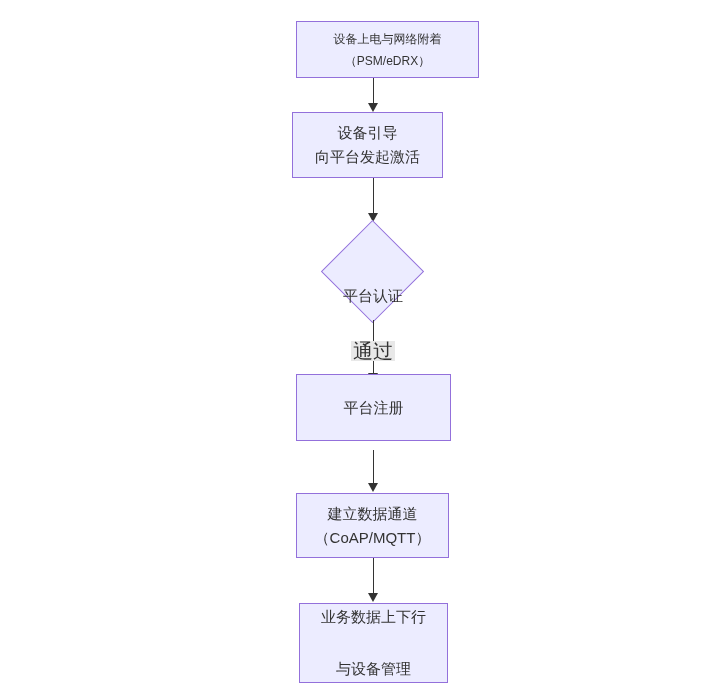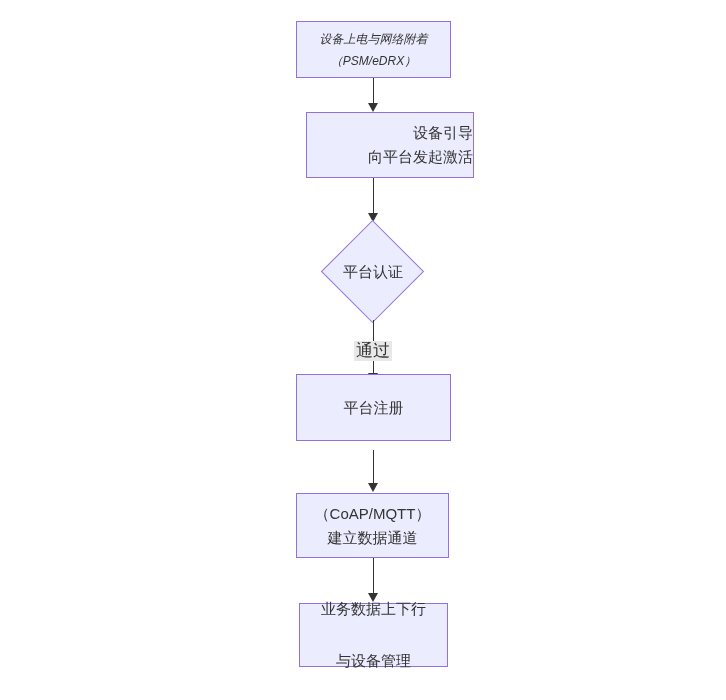--- a/index.html
+++ b/index.html
@@ -44,59 +44,60 @@
     border: 1px solid var(--node-border);
     transform: rotate(45deg);
   }
   .diamond-label {
     position: absolute;
     color: var(--text-color);
     font-size: 15px;
     text-align: center;
     transform: translate(-50%, -50%);
     white-space: nowrap;
+    margin-top: 24px;
   }
   .edge-line {
     position: absolute;
     width: 1px;
     background: var(--line-color);
   }
   .edge-head {
     position: absolute;
     width: 0;
     height: 0;
     border-left: 5px solid transparent;
     border-right: 5px solid transparent;
     border-top: 9px solid var(--line-color);
   }
   .edge-label {
     position: absolute;
     transform: translateX(-50%);
     background: var(--label-bg);
     color: var(--text-color);
-    font-size: 17px;
+    font-size: 20px;
     padding: 0 2px;
     line-height: 20px;
     white-space: nowrap;
   }
 </style>
 </head>
 <body>
 
 <div class="canvas">
 
-  <div class="node small-text" style="left:296px; top:21px; width:155px; height:57px;font-style:italic;">
+  <div class="node small-text" style="left:296px; top:21px; width:183px; height:57px;">
     <span>设备上电与网络附着</span>
     <span>（PSM/eDRX）</span>
   </div>
 
   <div class="edge-line" style="left:373px; top:78px; height:26px;"></div>
   <div class="edge-head" style="left:368px; top:103px;"></div>
 
-  <div class="node" style="left:306px; top:112px; width:168px; height:66px;align-items:flex-end;">
+  <div class="node" style="left:292px; top:112px; width:151px; height:66px;">
     <span>设备引导</span>
     <span>向平台发起激活</span>
   </div>
 
   <div class="edge-line" style="left:373px; top:178px; height:36px;"></div>
   <div class="edge-head" style="left:368px; top:213px;"></div>
 
   <div class="diamond-shape" style="left:336px; top:235px;"></div>
   <div class="diamond-label" style="left:373px; top:272px;">平台认证</div>
 
@@ -105,25 +106,25 @@
   <div class="edge-label" style="left:373px; top:341px;">通过</div>
 
   <div class="node" style="left:296px; top:374px; width:155px; height:67px;">
     <span>平台注册</span>
   </div>
 
   <div class="edge-line" style="left:373px; top:450px; height:34px;"></div>
   <div class="edge-head" style="left:368px; top:483px;"></div>
 
   <div class="node" style="left:296px; top:493px; width:153px; height:65px;">
+    <span>建立数据通道</span>
     <span>（CoAP/MQTT）</span>
-    <span>建立数据通道</span>
   </div>
 
   <div class="edge-line" style="left:373px; top:558px; height:36px;"></div>
   <div class="edge-head" style="left:368px; top:593px;"></div>
 
-  <div class="node" style="left:299px; top:603px; width:149px; height:64px;gap:28px;">
+  <div class="node" style="left:299px; top:603px; width:149px; height:80px;gap:28px;">
     <span>业务数据上下行</span>
     <span>与设备管理</span>
   </div>
 
 </div>
 
 </body></html>

